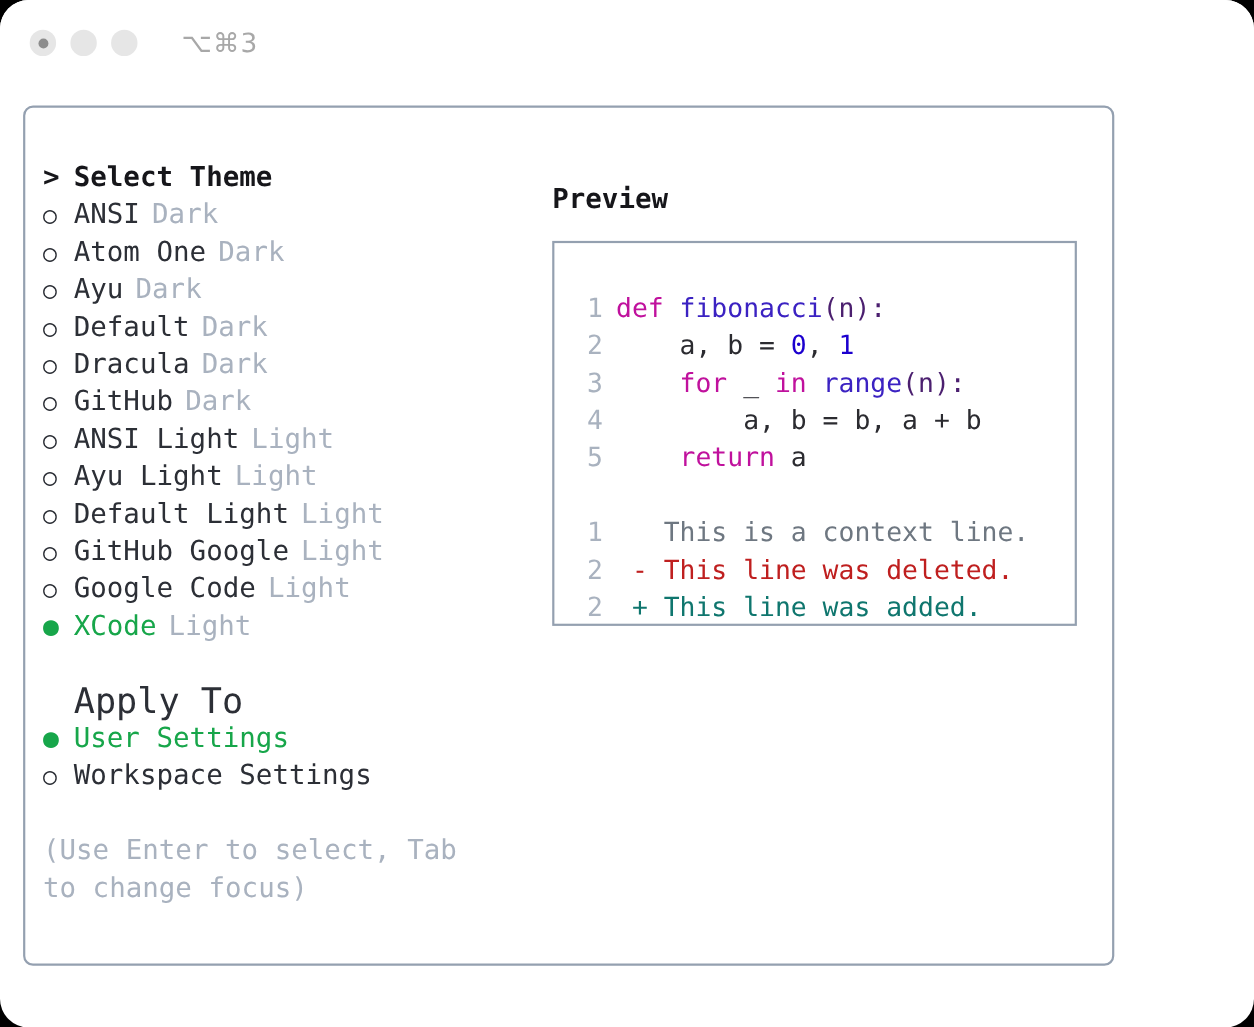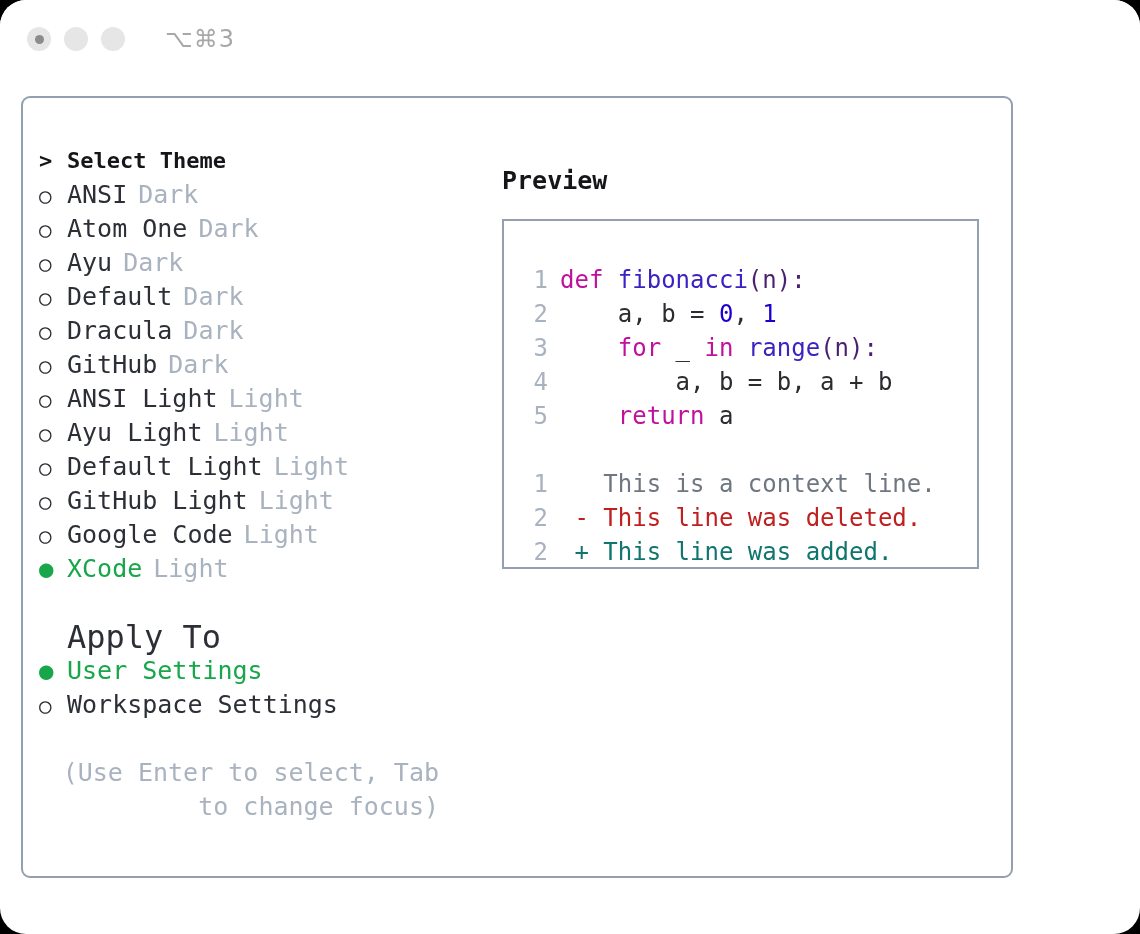--- a/index.html
+++ b/index.html
@@ -83,21 +83,21 @@
 
   
   #theme-column {
     position: absolute;
     left: 16px;
     top: 46px;
     width: 450px;
   }
 
   .heading-row {
-    font-size: 22px;
+    font-size: 25px;
     font-weight: bold;
     color: #16161a;
     height: 34px;
     line-height: 34px;
     white-space: pre;
   }
   .heading-row .caret { display: inline-block; width: 28px; }
 
   .opt-row {
     height: 34px;
@@ -132,21 +132,20 @@
     margin-top: 34px;
   }
 
   #help-text {
     margin-top: 34px;
     font-size: 25px;
     line-height: 34px;
     color: #a9b2bf;
     width: 400px;
     white-space: pre-wrap;
-    text-align: right;
   }
 
   
   #preview-column {
     position: absolute;
     left: 479px;
     top: 46px;
     width: 490px;
   }
   #preview-title {
@@ -215,21 +214,21 @@
       <div id="theme-list">
           <div class="opt-row"><span class="bullet">○</span><span class="opt-name">ANSI</span><span class="opt-kind">Dark</span></div>
           <div class="opt-row"><span class="bullet">○</span><span class="opt-name">Atom One</span><span class="opt-kind">Dark</span></div>
           <div class="opt-row"><span class="bullet">○</span><span class="opt-name">Ayu</span><span class="opt-kind">Dark</span></div>
           <div class="opt-row"><span class="bullet">○</span><span class="opt-name">Default</span><span class="opt-kind">Dark</span></div>
           <div class="opt-row"><span class="bullet">○</span><span class="opt-name">Dracula</span><span class="opt-kind">Dark</span></div>
           <div class="opt-row"><span class="bullet">○</span><span class="opt-name">GitHub</span><span class="opt-kind">Dark</span></div>
           <div class="opt-row"><span class="bullet">○</span><span class="opt-name">ANSI Light</span><span class="opt-kind">Light</span></div>
           <div class="opt-row"><span class="bullet">○</span><span class="opt-name">Ayu Light</span><span class="opt-kind">Light</span></div>
           <div class="opt-row"><span class="bullet">○</span><span class="opt-name">Default Light</span><span class="opt-kind">Light</span></div>
-          <div class="opt-row"><span class="bullet">○</span><span class="opt-name">GitHub Light</span><span class="opt-kind">Light</span></div>
+          <div class="opt-row"><span class="bullet">○</span><span class="opt-name">GitHub Google</span><span class="opt-kind">Light</span></div>
           <div class="opt-row"><span class="bullet">○</span><span class="opt-name">Google Code</span><span class="opt-kind">Light</span></div>
           <div class="opt-row selected"><span class="bullet filled">●</span><span class="opt-name">XCode</span><span class="opt-kind">Light</span></div>
         </div>
       <div id="apply-heading">Apply To</div>
       <div id="apply-list">
           <div class="opt-row selected"><span class="bullet filled">●</span><span class="opt-name">User Settings</span></div>
           <div class="opt-row"><span class="bullet">○</span><span class="opt-name">Workspace Settings</span></div>
         </div>
       <div id="help-text">(Use Enter to select, Tab to change focus)</div>
     </div>

